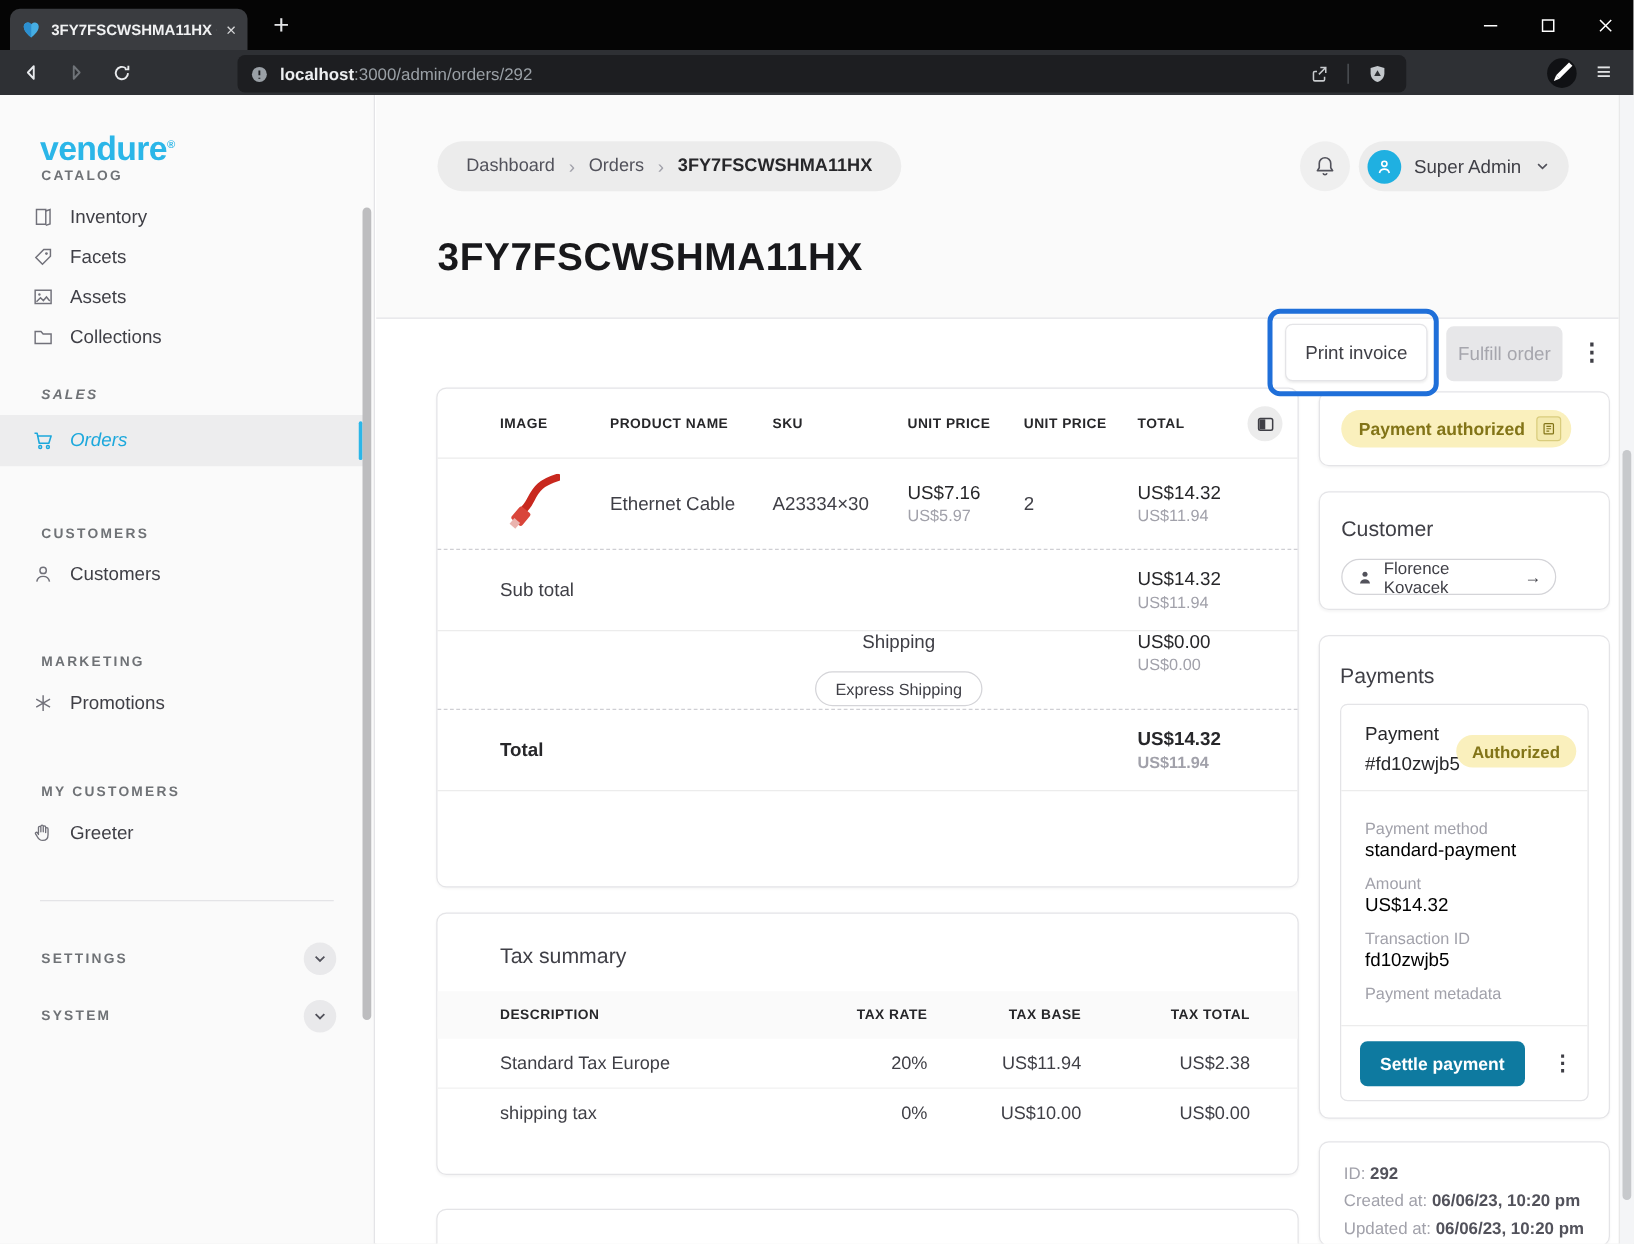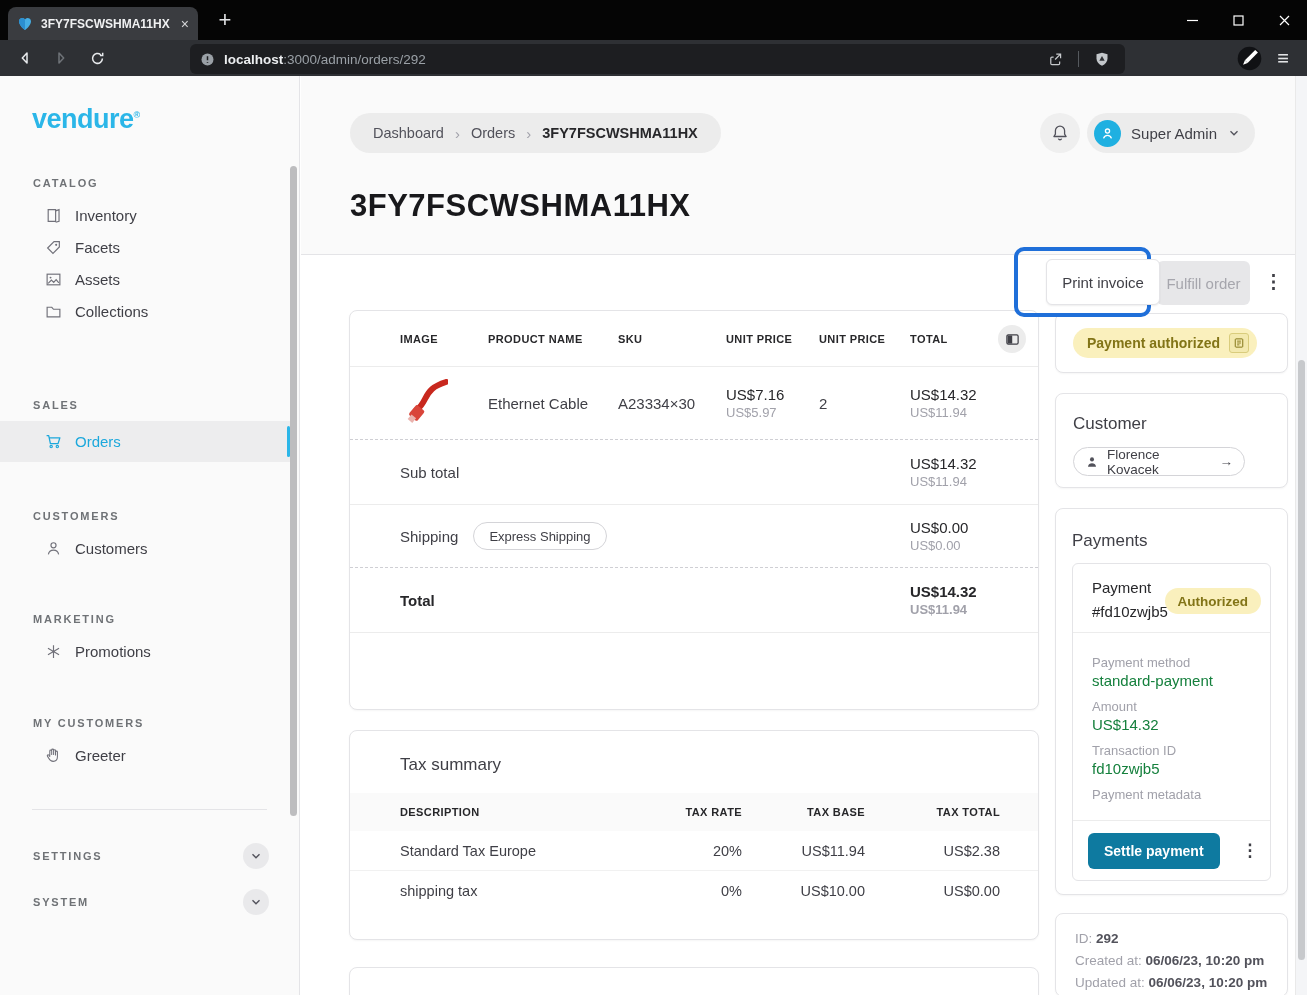--- a/index.html
+++ b/index.html
@@ -34,27 +34,27 @@
   
   .app { position:absolute; top:76px; left:0; right:0; bottom:0; }
 
   
   .sidebar { position:absolute; left:0; top:0; width:300px; bottom:0; background:#fafafa;
              border-right:1px solid #e4e4e7; }
   .logo { margin:28px 0 0 32px; font-size:27px; font-weight:bold; letter-spacing:-0.5px; color:#2bb6e8; }
   .logo sup { font-size:9px; color:#2bb6e8; }
   .nav-label { margin:0 0 10px 33px; font-size:11px; font-weight:bold; letter-spacing:1.8px; color:#6f7276; }
   .nav-item { position:relative; height:32px; display:flex; align-items:center; gap:13px;
-              padding-left:45px; font-size:15px; color:#3f3f46; cursor:pointer; }
+              padding-left:26px; font-size:15px; color:#3f3f46; cursor:pointer; }
   .nav-item .ic { width:17px; height:17px; color:#71717a; flex:0 0 auto; display:flex; }
   .nav-item.active { height:41px; background:#ededee; color:#1ca8dc; width:291px; }
   .nav-item.active .ic { color:#1ca8dc; }
   .active-bar { position:absolute; right:1px; top:5px; bottom:5px; width:3px; background:#2bb6e8; border-radius:2px; }
-  .nav-sec-catalog { margin-top:42px; }
-  .nav-sec-sales { margin-top:72px; }
+  .nav-sec-catalog { }
+  .nav-sec-sales { margin-top:25px;font-style:italic; }
   .nav-sec-customers { margin-top:48px; }
   .nav-sec-marketing { margin-top:49px; }
   .nav-sec-ext { margin-top:50px; }
   .side-divider { margin:38px 32px 0 32px; border-top:1px solid #e4e4e7; }
   .collapse-row { margin:26px 30px 0 33px; height:40px; display:flex; align-items:center; justify-content:space-between; }
   .collapse-row .nav-label { margin:0; }
   .chev-btn { width:26px; height:26px; border-radius:50%; background:#e9e9eb; color:#52525b;
               display:flex; align-items:center; justify-content:center; cursor:pointer; }
   .side-scrollbar { position:absolute; right:2px; top:90px; width:7px; height:650px;
                     background:#bdbdbf; border-radius:4px; }
@@ -78,21 +78,21 @@
   .user-pill .ic-chev { color:#52525b; display:flex; }
   .page-title { position:absolute; left:49px; top:112px; font-size:31px; font-weight:bold;
                 letter-spacing:0.5px; color:#18181b; }
 
   
   .annotation-box { position:absolute; left:713px; top:171px; width:137px; height:70px;
                     border:4px solid #1f6fd9; border-radius:10px; z-index:5; }
   .btn-print { position:absolute; left:727px; top:183px; width:114px; height:46px; background:#fff;
                border:1px solid #e4e4e7; border-radius:6px; box-shadow:0 1px 2px rgba(0,0,0,.07);
                font-size:15px; color:#3f3f46; display:flex; align-items:center; justify-content:center;
-               z-index:6; cursor:pointer;margin-left:18px; }
+               z-index:6; cursor:pointer; }
   .btn-fulfill { position:absolute; left:856px; top:185px; width:93px; height:44px; background:#e7e7e9;
                  border-radius:6px; font-size:15px; color:#a6a6ad; display:flex; align-items:center;
                  justify-content:center; cursor:pointer; }
   .overflow-top { position:absolute; left:963px; top:194px; font-size:19px; font-weight:bold;
                   color:#3f3f46; cursor:pointer; }
 
   .card { position:absolute; background:#fff; border:1px solid #e4e4e7; border-radius:8px;
           box-shadow:0 1px 2px rgba(0,0,0,.04); }
 
   
@@ -103,21 +103,21 @@
   .col-toggle { position:absolute; right:12px; top:14px; width:28px; height:28px; border-radius:50%;
                 background:#ececec; color:#3f3f46; display:flex; align-items:center; justify-content:center; }
   .otable-row { height:73px; border-bottom:1px dashed #cfcfd4; display:grid;
                 grid-template-columns:88px 130px 108px 93px 91px 1fr; padding-left:50px; align-items:center;
                 font-size:15px; color:#3f3f46; }
   .price-main { font-size:15px; color:#27272a; }
   .price-sub { font-size:13px; color:#a1a1aa; margin-top:2px; }
   .sum-row { position:relative; display:flex; align-items:center; padding-left:50px; font-size:15px; color:#3f3f46; }
   .sum-row .amount { position:absolute; left:560px; }
   .row-subtotal { height:65px; border-bottom:1px solid #ececec; }
-  .row-shipping { height:63px; border-bottom:1px dashed #cfcfd4; gap:15px; }
+  .row-shipping { height:63px; border-bottom:1px dashed #cfcfd4; gap:15px;flex-direction:column; }
   .row-total { height:65px; border-bottom:1px solid #ececec; font-weight:bold; color:#27272a; }
   .row-total .price-main { font-weight:bold; }
   .ship-pill { height:28px; border:1px solid #d4d4d8; border-radius:14px; background:#fff;
                display:flex; align-items:center; padding:0 15px; font-size:13px; color:#3f3f46; }
 
   
   .card-tax { left:48px; top:654px; width:690px; height:210px; }
   .tax-title { margin:24px 0 18px 50px; font-size:17px; color:#3f3f46; }
   .tax-head { height:38px; background:#fafafa; display:grid; grid-template-columns:1fr 120px 123px 135px;
               padding:0 38px 0 50px; align-items:center; font-size:11px; font-weight:bold;
@@ -142,21 +142,21 @@
   .cust-btn .ic { color:#52525b; display:flex; }
   .card-payments { left:754px; top:432px; width:233px; height:387px; padding:22px 16px 0 16px; }
   .pay-inner { margin-top:12px; border:1px solid #e4e4e7; border-radius:6px; height:318px; position:relative; }
   .pay-head { padding:15px 12px 12px 19px; border-bottom:1px solid #ececec; position:relative; }
   .pay-label { font-size:15px; color:#27272a; }
   .pay-ref { font-size:15px; color:#27272a; margin-top:7px; }
   .auth-badge { position:absolute; right:9px; top:24px; height:26px; background:#faf0bd; border-radius:13px;
                 display:flex; align-items:center; padding:0 13px; font-size:13.5px; font-weight:bold; color:#827417; }
   .pay-fields { padding:12px 12px 0 19px; }
   .f-label { font-size:13px; color:#a1a1aa; margin-top:10px; }
-  .f-value { font-size:15px; color:#15803d; margin-top:2px; }
+  .f-value { font-size:15px; color:#000000; margin-top:2px; }
   .pay-footer { position:absolute; left:0; right:0; bottom:0; height:60px; border-top:1px solid #ececec;
                 display:flex; align-items:center; padding-left:15px; gap:22px; }
   .btn-settle { height:36px; padding:0 16px; background:#0e7aa0; border:none; border-radius:6px;
                 color:#fff; font-size:14px; font-weight:bold; cursor:pointer; }
   .overflow-pay { font-size:17px; font-weight:bold; color:#3f3f46; cursor:pointer; }
   .card-meta { left:754px; top:837px; width:233px; height:84px; padding:14px 12px 0 19px; overflow:hidden; }
   .meta-line { font-size:13.5px; color:#a1a1aa; line-height:22px; white-space:nowrap; }
   .meta-line b { color:#52525b; font-weight:bold; }
 
   

